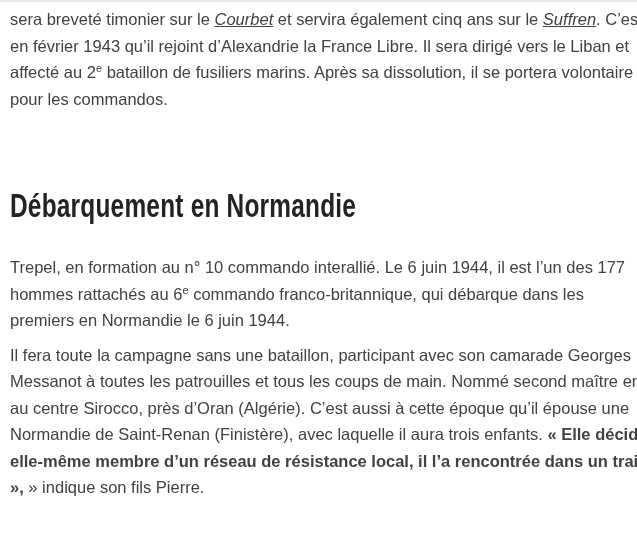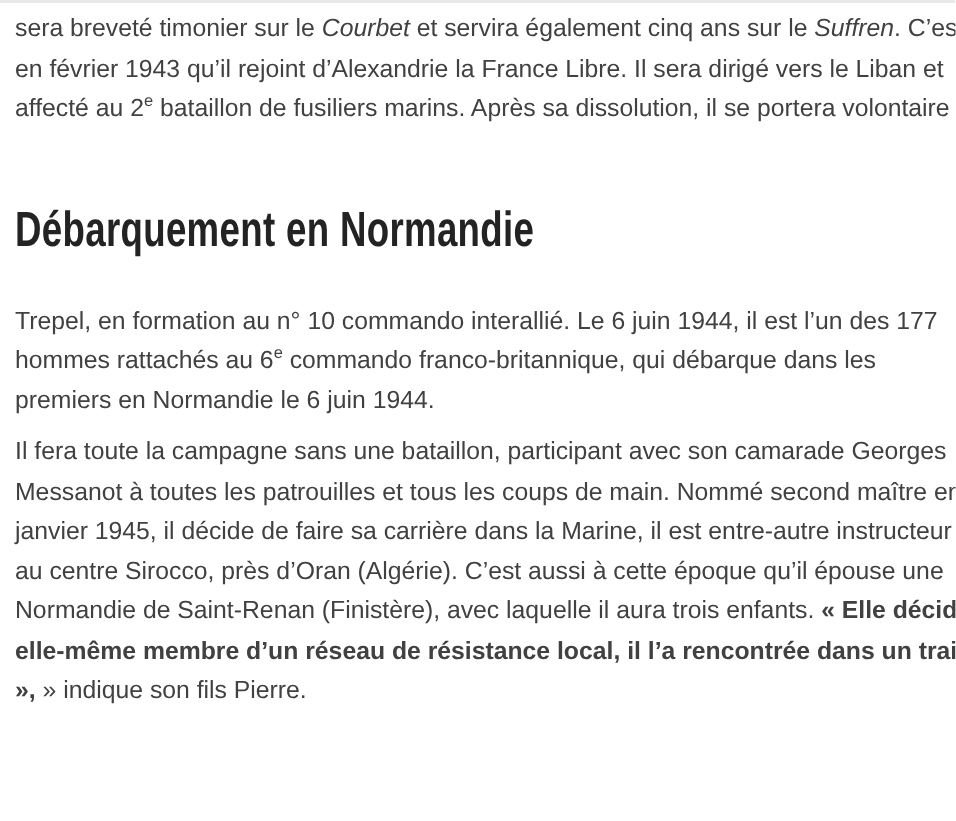--- a/index.html
+++ b/index.html
@@ -20,29 +20,29 @@
   }
   .content {
     padding: 4px 0 0 10px;
     font-size: 16.5px;
     line-height: 26.5px;
   }
   .paragraph { margin: 0; }
   .paragraph + .paragraph { margin-top: 8px; }
   .line { white-space: nowrap; }
   .run { }
-  .italic { font-style: italic; }
+  .italic { font-style: italic; text-decoration: underline; }
   .bold { font-weight: bold; }
   sup.sup {
     font-size: 11px;
     line-height: 0;
     vertical-align: super;
   }
   h2.section-heading {
-    margin: 47px 0 28px 0;
+    margin: 74px 0 28px 0;
     padding: 0;
     font-size: 33px;
     line-height: 40px;
     font-weight: bold;
     color: #232323;
     white-space: nowrap;
   }
   h2.section-heading .stretch {
     display: inline-block;
     transform: scaleX(0.74);
@@ -54,36 +54,36 @@
 <body>
 
 <div class="top-strip"></div>
 
 <div class="content">
   <div>
       <div class="paragraph">
         <div class="line"><span class="run">sera breveté timonier sur le </span><span class="run italic">Courbet</span><span class="run"> et servira également cinq ans sur le </span><span class="run italic">Suffren</span><span class="run">. C’est</span></div>
         <div class="line"><span class="run">en février 1943 qu’il rejoint d’Alexandrie la France Libre. Il sera dirigé vers le Liban et</span></div>
         <div class="line"><span class="run">affecté au 2</span><sup class="run sup">e</sup><span class="run"> bataillon de fusiliers marins. Après sa dissolution, il se portera volontaire</span></div>
+        <div class="line"><span class="run">pour les commandos.</span></div>
       </div>
     </div>
 
   <h2 class="section-heading">
     <span class="stretch">Débarquement en Normandie</span>
   </h2>
 
   <div>
       <div class="paragraph">
         <div class="line"><span class="run">Trepel, en formation au n° 10 commando interallié. Le 6 juin 1944, il est l’un des 177</span></div>
         <div class="line"><span class="run">hommes rattachés au 6</span><sup class="run sup">e</sup><span class="run"> commando franco-britannique, qui débarque dans les</span></div>
         <div class="line"><span class="run">premiers en Normandie le 6 juin 1944.</span></div>
       </div>
       <div class="paragraph">
         <div class="line"><span class="run">Il fera toute la campagne sans une bataillon, participant avec son camarade Georges</span></div>
         <div class="line"><span class="run">Messanot à toutes les patrouilles et tous les coups de main. Nommé second maître en</span></div>
-        <div class="line"><span class="run">janvier 1945, il décide de faire sa carrière dans la Marine, il est entre-autre instructeur</span></div>
         <div class="line"><span class="run">au centre Sirocco, près d’Oran (Algérie). C’est aussi à cette époque qu’il épouse une</span></div>
         <div class="line"><span class="run">Normandie de Saint-Renan (Finistère), avec laquelle il aura trois enfants. </span><span class="run bold">« Elle décide</span></div>
         <div class="line"><span class="run bold">elle-même membre d’un réseau de résistance local, il l’a rencontrée dans un train</span></div>
         <div class="line"><span class="run bold">», </span><span class="run">» indique son fils Pierre.</span></div>
       </div>
     </div>
 </div>
 
 </body></html>

